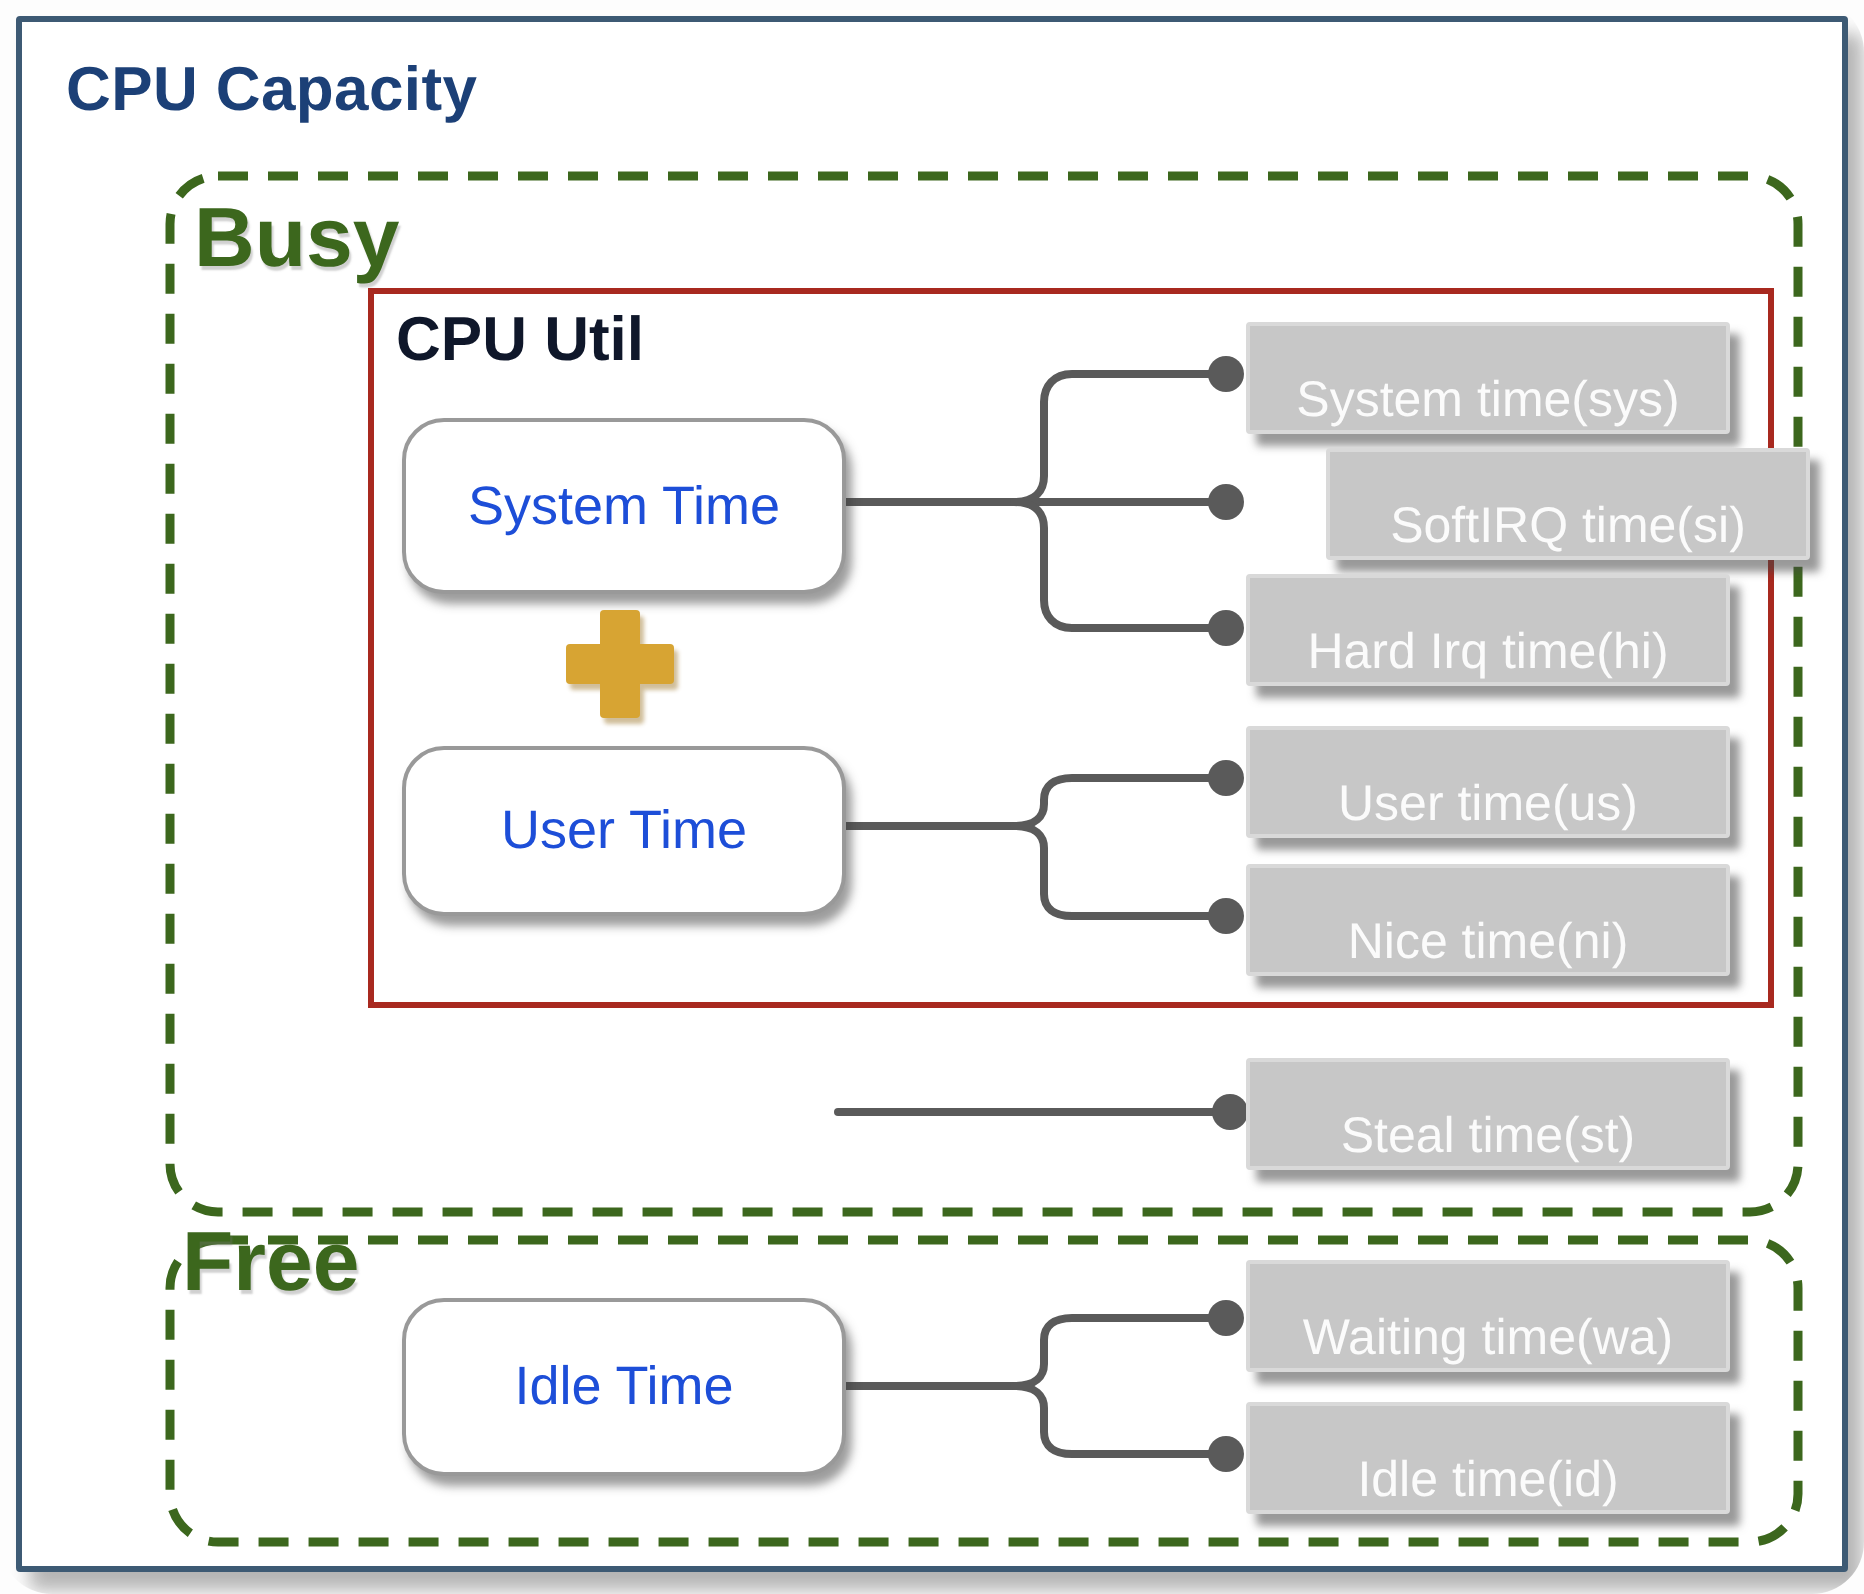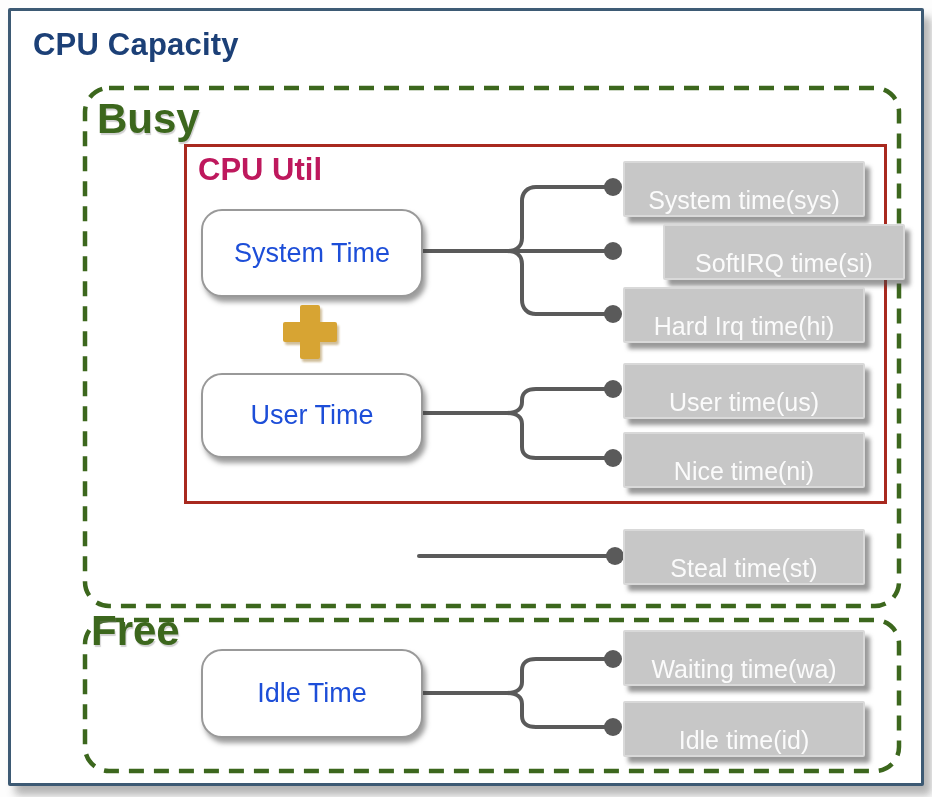--- a/index.html
+++ b/index.html
@@ -6,20 +6,21 @@
     margin: 0;
     padding: 0;
     background: #fdfdfd;
     font-family: "Liberation Sans", "DejaVu Sans", sans-serif;
   }
   .canvas {
     position: relative;
     width: 932px;
     height: 797px;
     overflow: hidden;
+    border-radius: 26px;
   }
   .card {
     position: absolute;
     left: 8px;
     top: 8px;
     width: 910px;
     height: 772px;
     background: #ffffff;
     border: 3px solid #3d5a74;
     border-radius: 2px;
@@ -57,21 +58,21 @@
     height: 354px;
     border: 3px solid #a8291f;
     background: transparent;
   }
   .cpu-util-label {
     position: absolute;
     left: 187px;
     top: 141px;
     font-size: 31px;
     font-weight: bold;
-    color: #be185d;
+    color: #0f172a;
   }
   .source-node {
     position: absolute;
     left: 190px;
     width: 218px;
     background: #ffffff;
     border: 2.5px solid #999999;
     border-radius: 21px;
     box-shadow: 3px 5px 5px rgba(60,60,60,0.5);
     display: flex;

